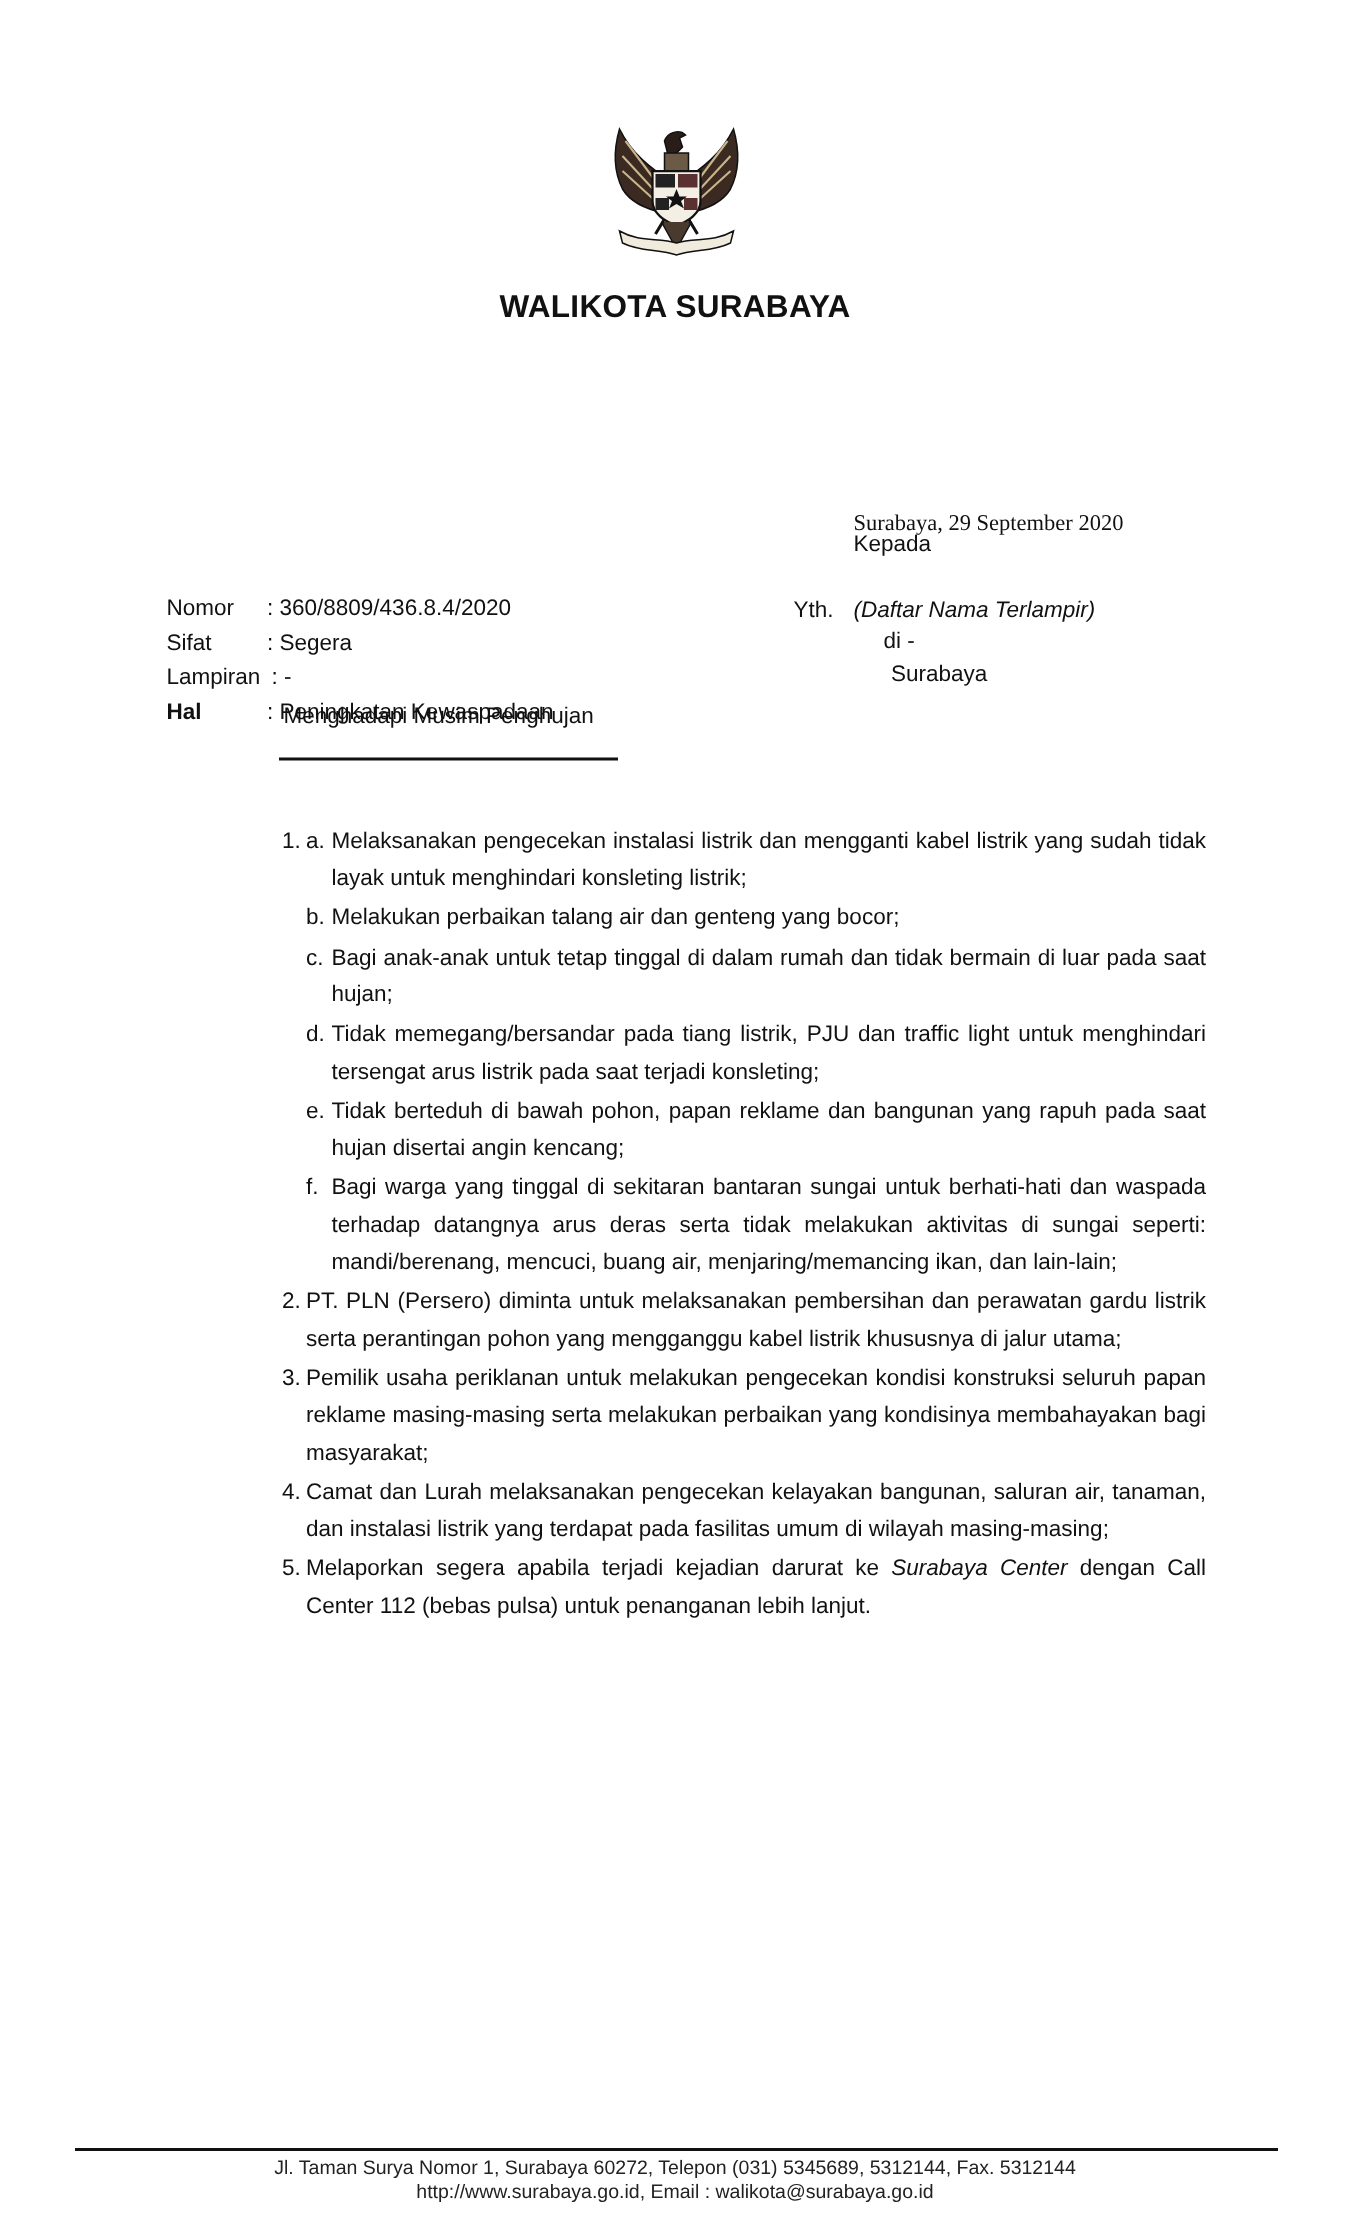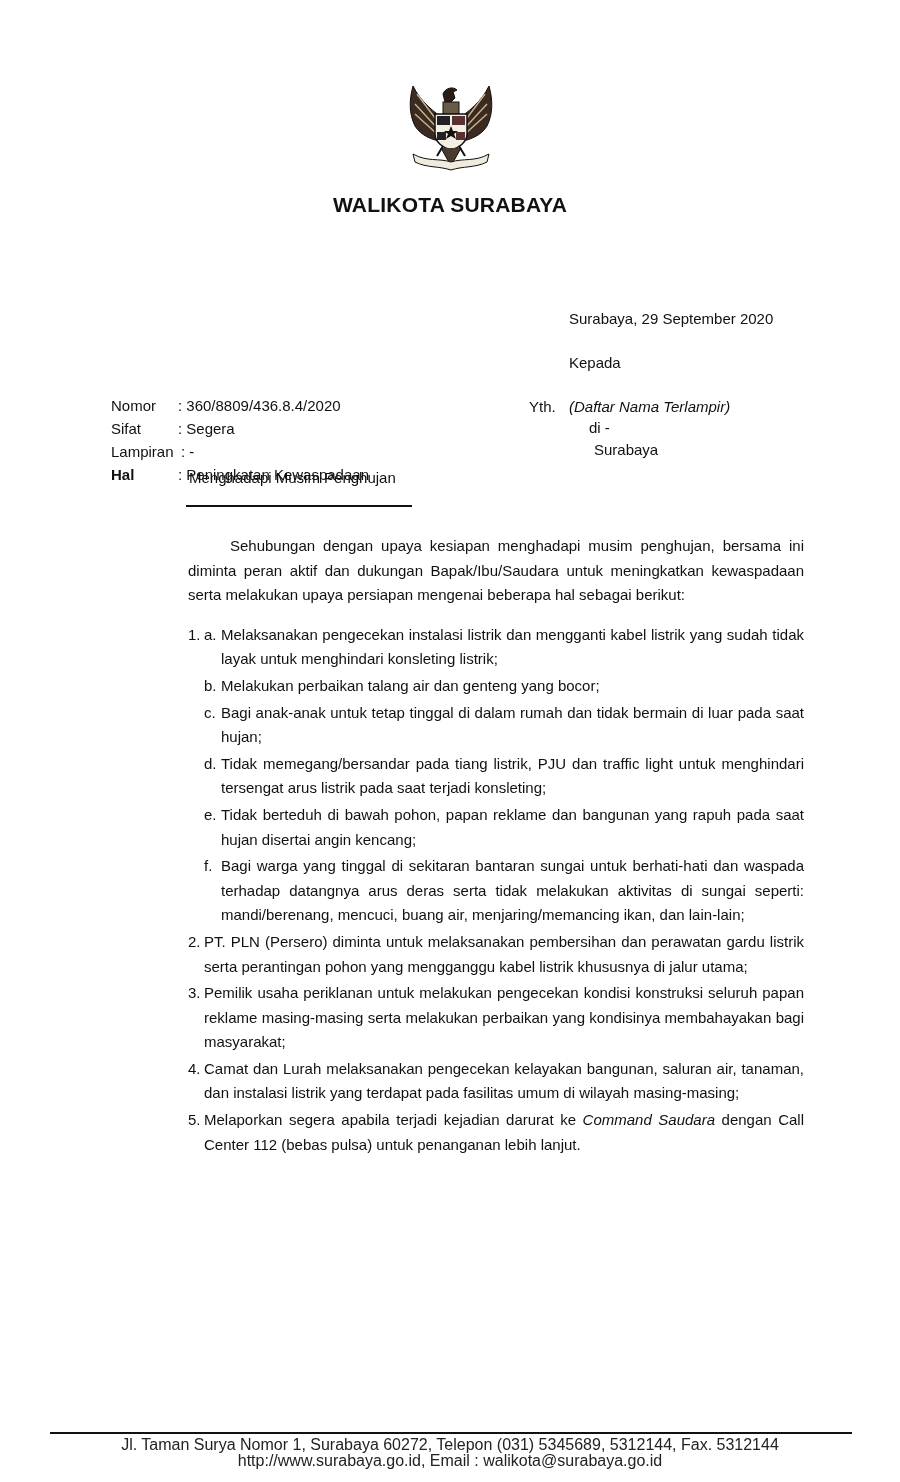--- a/index.html
+++ b/index.html
@@ -20,21 +20,21 @@
   .body-block {
     left: 188px; width: 616px; font-size: 15px; line-height: 24.6px; text-align: justify;
   }
   .para { text-indent: 42px; margin: 0; }
   .list { margin: 0; padding: 0; list-style: none; }
   .li { position: relative; padding-left: 16px; margin-top: 0; }
   .li .num { position: absolute; left: 0; top: 0; }
   .sub { position: relative; padding-left: 17px; }
   .sub .let { position: absolute; left: 0; top: 0; }
   .footer-line { left: 50px; width: 802px; top: 1432px; height: 1.5px; background: #111; }
-  .footer { left: 0; width: 900px; text-align: center; font-size: 16px; line-height: 16px; color: #222; }
+  .footer { left: 0; width: 900px; text-align: center; font-size: 13px; line-height: 16px; color: #222; }
   i { font-style: italic; }
 </style>
 </head>
 <body>
 
 <div class="abs emblem">
   <svg width="96" height="92" viewBox="0 0 96 92">
 
     <path d="M46 40 C30 30 18 20 10 4 C6 18 6 32 12 44 C18 54 30 58 40 60 Z" fill="#3a2a22" stroke="#111" stroke-width="1"></path>
     <path d="M14 12 L38 44 M12 22 L36 48 M12 32 L34 52" stroke="#c9b58a" stroke-width="1.4"></path>
@@ -56,21 +56,21 @@
     <path d="M38 66 L48 84 L58 66" fill="#4a3a2e" stroke="#111"></path>
 
     <path d="M10 72 C24 80 36 76 48 80 C60 76 72 80 86 72 L84 80 C72 86 60 84 48 88 C36 84 24 86 12 80 Z" fill="#f1ebdd" stroke="#111" stroke-width="1"></path>
 
     <path d="M40 64 L34 74 M56 64 L62 74" stroke="#111" stroke-width="2"></path>
   </svg>
 </div>
 
 <div class="abs title">WALIKOTA SURABAYA</div>
 
-<div class="abs txt" style="left:569px; top:308px;">Surabaya, 29 September 2020</div>
+<div class="abs txt" style="left:569px; top:338px;font-family:Liberation Serif, serif;">Surabaya, 29 September 2020</div>
 
 <div class="abs txt" style="left:569px; top:352px;">Kepada</div>
 <div class="abs txt" style="left:529px; top:396px;">Yth.</div>
 <div class="abs txt" style="left:569px; top:396px; font-style:italic;">(Daftar Nama Terlampir)</div>
 <div class="abs txt" style="left:569px; top:417px;margin-left:20px;">di -</div>
 <div class="abs txt" style="left:594px; top:439px;">Surabaya</div>
 
 <div class="abs txt meta-label" style="top:395px;">Nomor</div>
 <div class="abs txt meta-colon" style="top:395px;">: 360/8809/436.8.4/2020</div>
 
@@ -79,21 +79,20 @@
 
 <div class="abs txt meta-label" style="top:441px;">Lampiran</div>
 <div class="abs txt" style="left:181px; top:441px;">: -</div>
 
 <div class="abs txt meta-label" style="top:464px;font-weight:bold;">Hal</div>
 <div class="abs txt meta-colon" style="top:464px;">: Peningkatan Kewaspadaan</div>
 <div class="abs txt" style="left:189px; top:467px;">Menghadapi Musim Penghujan</div>
 <div class="abs subject-underline"></div>
 
 <div class="abs body-block" style="top:534px;">
-  <p class="para">Sehubungan dengan upaya kesiapan menghadapi musim penghujan, bersama ini diminta peran aktif dan dukungan Bapak/Ibu/Saudara untuk meningkatkan kewaspadaan serta melakukan upaya persiapan mengenai beberapa hal sebagai berikut:</p>
 
   <div class="list" style="margin-top:15px;">
 
     <div class="li">
       <span class="num">1.</span>
       <div style="margin-top:1px;">
         <div class="sub" style="margin-top:2px;">
           <span class="let">a.</span>
           <div>Melaksanakan pengecekan instalasi listrik dan mengganti kabel listrik yang sudah tidak layak untuk menghindari konsleting listrik;</div>
         </div>
@@ -130,20 +129,20 @@
       <div>Pemilik usaha periklanan untuk melakukan pengecekan kondisi konstruksi seluruh papan reklame masing-masing serta melakukan perbaikan yang kondisinya membahayakan bagi masyarakat;</div>
     </div>
 
     <div class="li" style="margin-top:2px;">
       <span class="num">4.</span>
       <div>Camat dan Lurah melaksanakan pengecekan kelayakan bangunan, saluran air, tanaman, dan instalasi listrik yang terdapat pada fasilitas umum di wilayah masing-masing;</div>
     </div>
 
     <div class="li" style="margin-top:2px;">
       <span class="num">5.</span>
-      <div><span>Melaporkan segera apabila terjadi kejadian darurat ke </span><i>Command Saudara</i><span> dengan Call Center 112 (bebas pulsa) untuk penanganan lebih lanjut.</span></div>
+      <div><span>Melaporkan segera apabila terjadi kejadian darurat ke </span><i>Surabaya Center</i><span> dengan Call Center 112 (bebas pulsa) untuk penanganan lebih lanjut.</span></div>
     </div>
   </div>
 </div>
 
 <div class="abs footer-line"></div>
 <div class="abs footer" style="top:1437px;">Jl. Taman Surya Nomor 1, Surabaya 60272, Telepon (031) 5345689, 5312144, Fax. 5312144</div>
 <div class="abs footer" style="top:1453px;">http://www.surabaya.go.id, Email : walikota@surabaya.go.id</div>
 
 </body></html>

